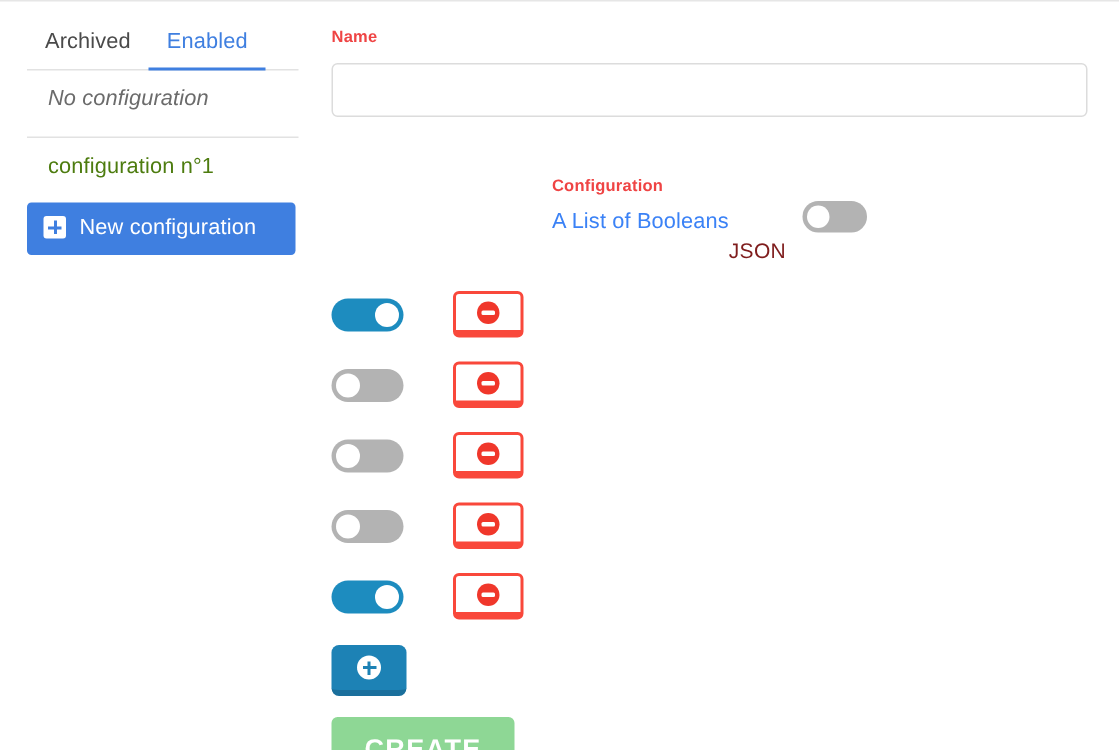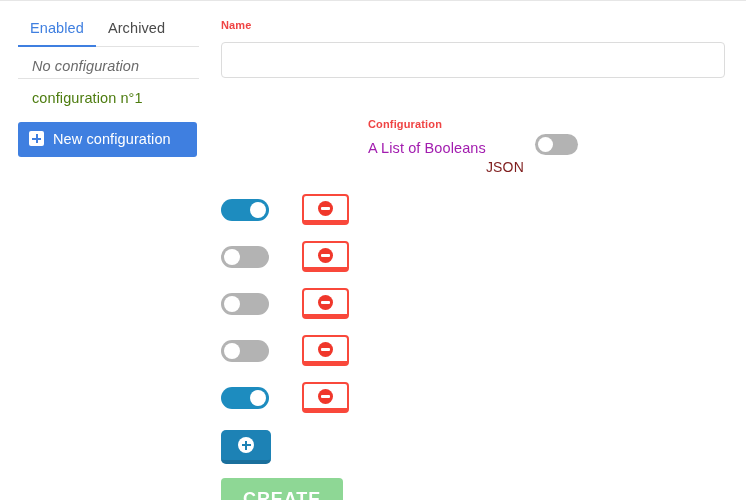--- a/index.html
+++ b/index.html
@@ -61,21 +61,21 @@
     color: #4d7c0f;
     padding: 11px 2px 11px 14px;
     cursor: pointer;
     letter-spacing: 0.1px;
     white-space: nowrap;
   }
   .list-item.muted {
     font-style: italic;
     color: #6b6b6b;
     border-bottom: 1px solid #e2e2e2;
-    padding-bottom: 4px;
+    padding-bottom: 17px;
   }
 
   .new-config-btn {
     display: flex;
     align-items: flex-start;
     gap: 9px;
     background: #3f7fe0;
     color: #ffffff;
     border: none;
     border-radius: 3px;
@@ -150,21 +150,21 @@
   }
   .json-label {
     font-size: 14px;
     color: #7f1d1d;
     letter-spacing: 0.2px;
     margin-top: 46px;
   }
 
   .sublabel {
     font-size: 14.5px;
-    color: #a21caf;
+    color: #3b82f6;
     margin-top: 10px;
     letter-spacing: 0.1px;
   }
 
   
   .switch {
     width: 48px;
     height: 22px;
     border-radius: 11px;
     background: #b3b3b3;
@@ -272,25 +272,25 @@
   }
 </style>
 </head>
 <body>
 
 <div id="app">
 
   <div class="sidebar">
 
     <div class="tabs">
+      <div class="tab">
+        <span>Archived</span>
+      </div>
       <div class="tab active">
         <span>Enabled</span>
-      </div>
-      <div class="tab">
-        <span>Archived</span>
       </div>
     </div>
 
     <div class="list">
       <div class="list-item muted">
         <span>No configuration</span>
       </div>
       <div class="list-item">
         <span>configuration n°1</span>
       </div>

